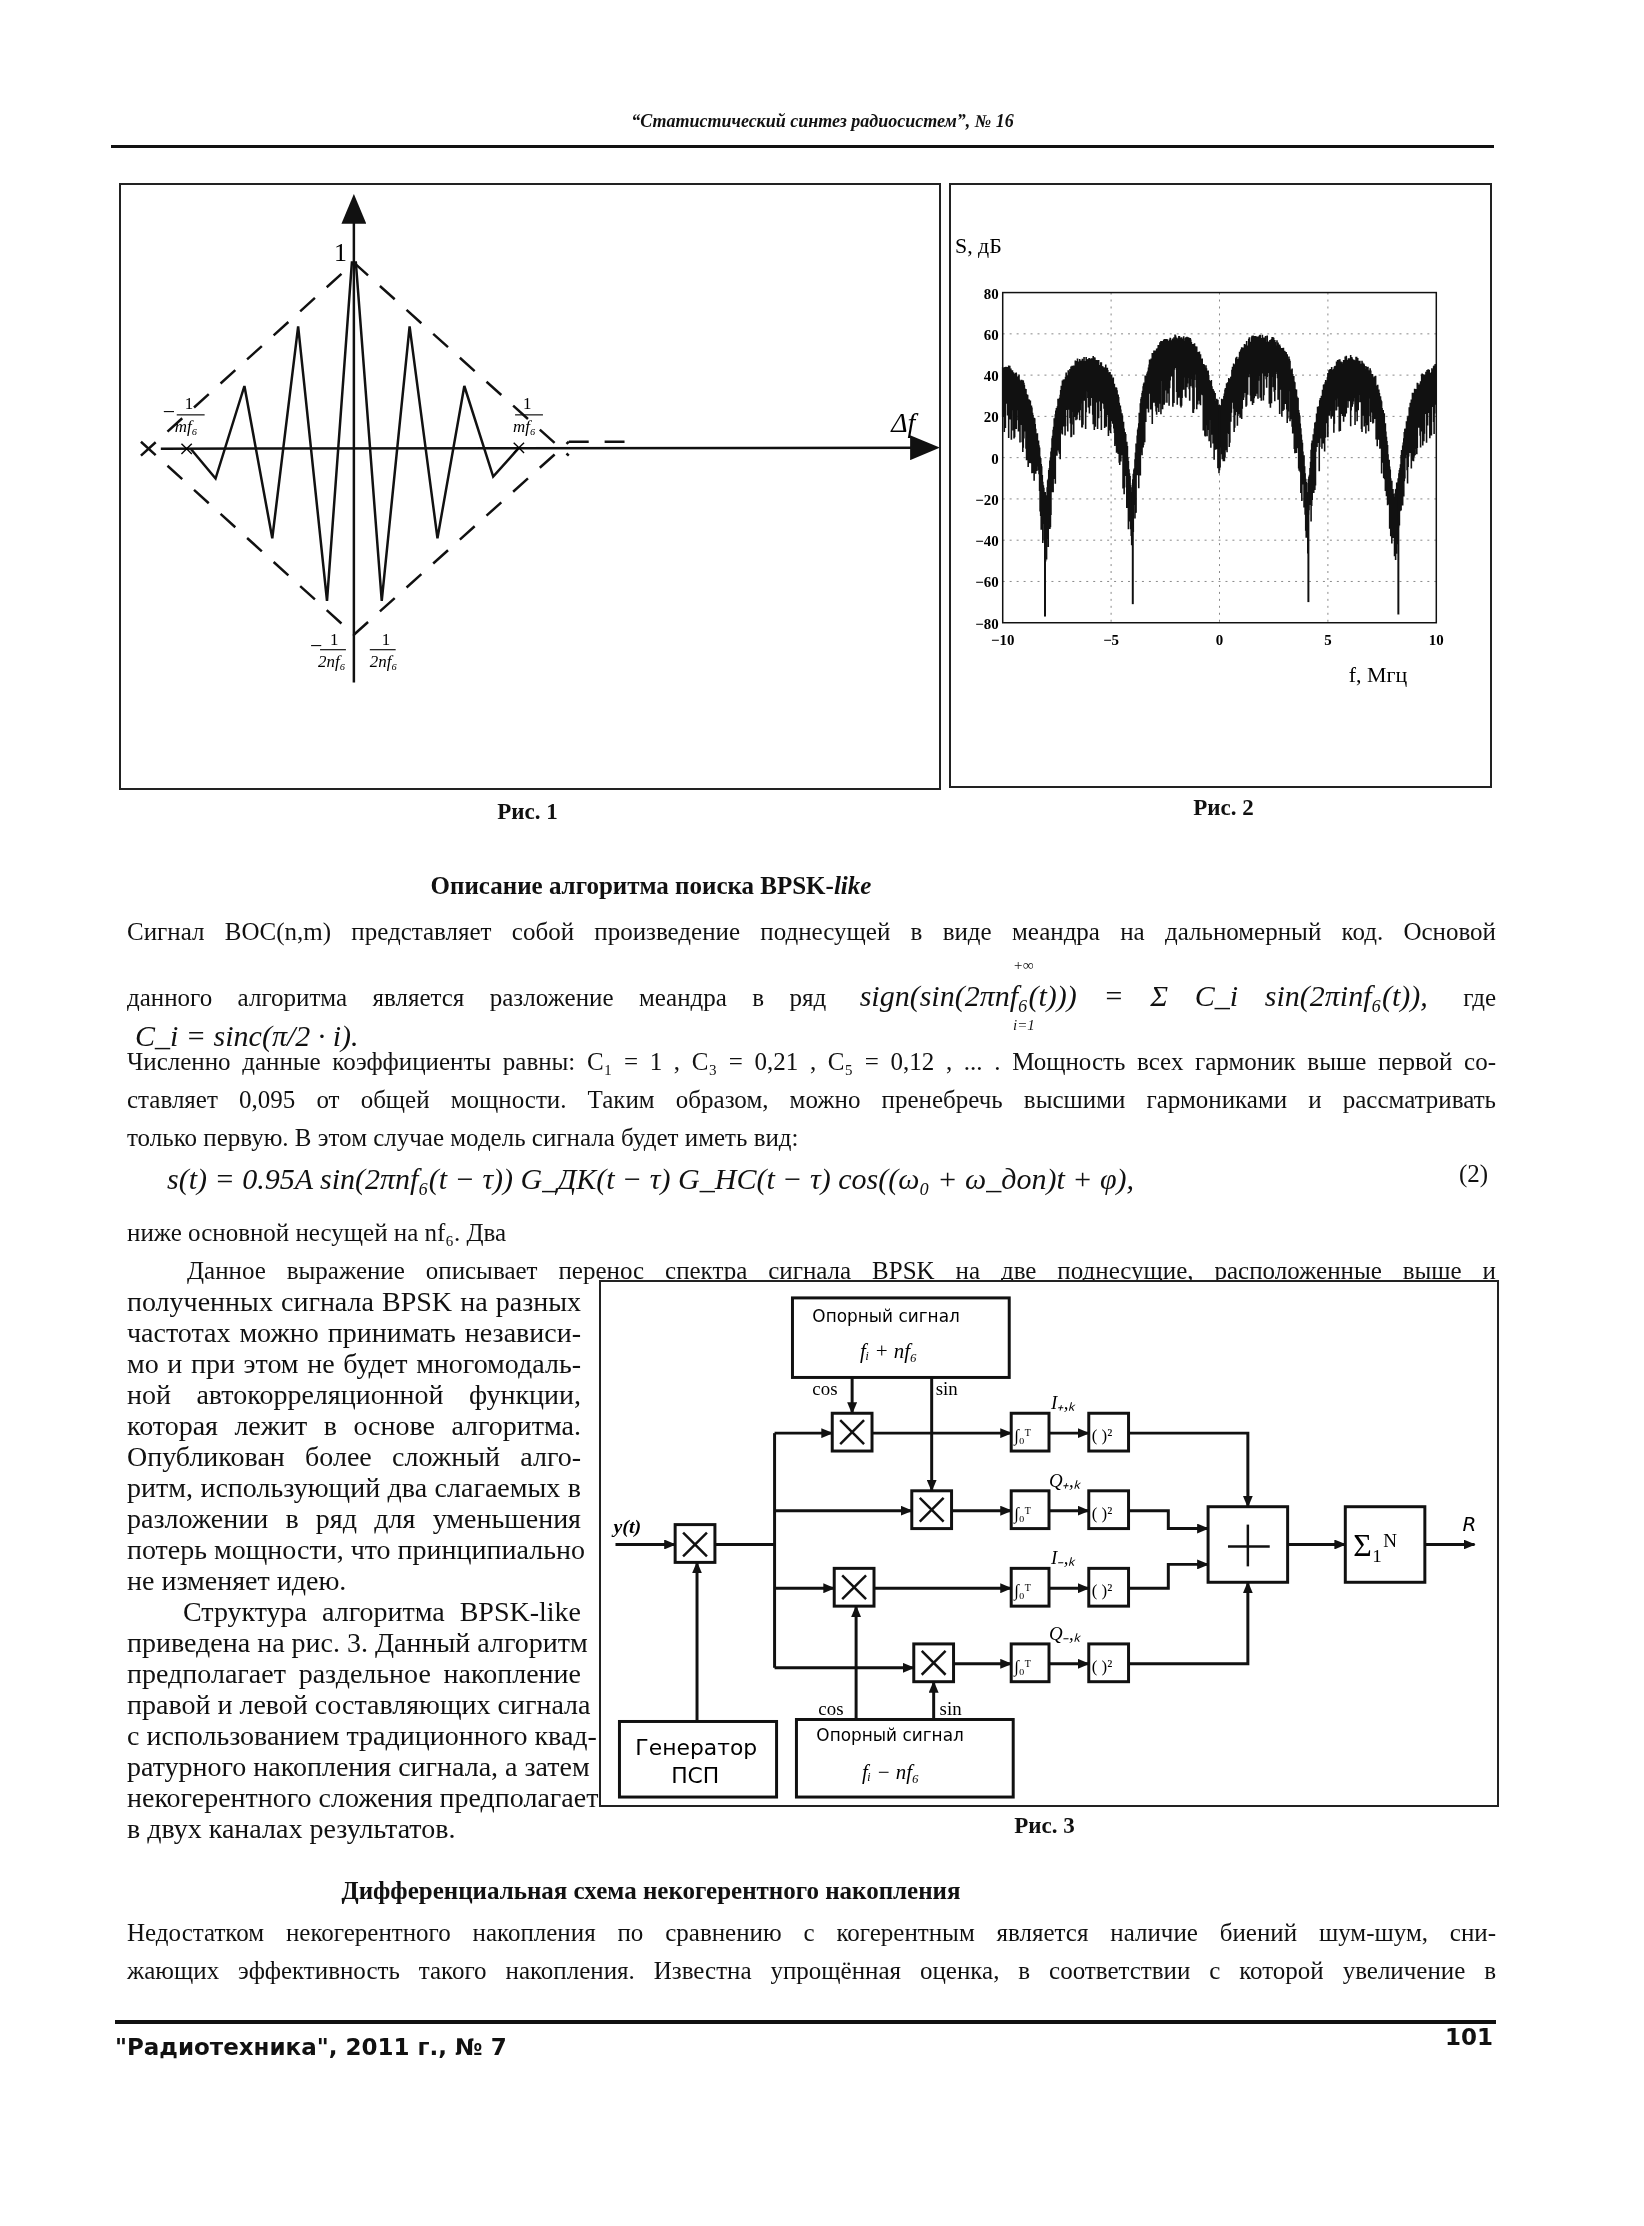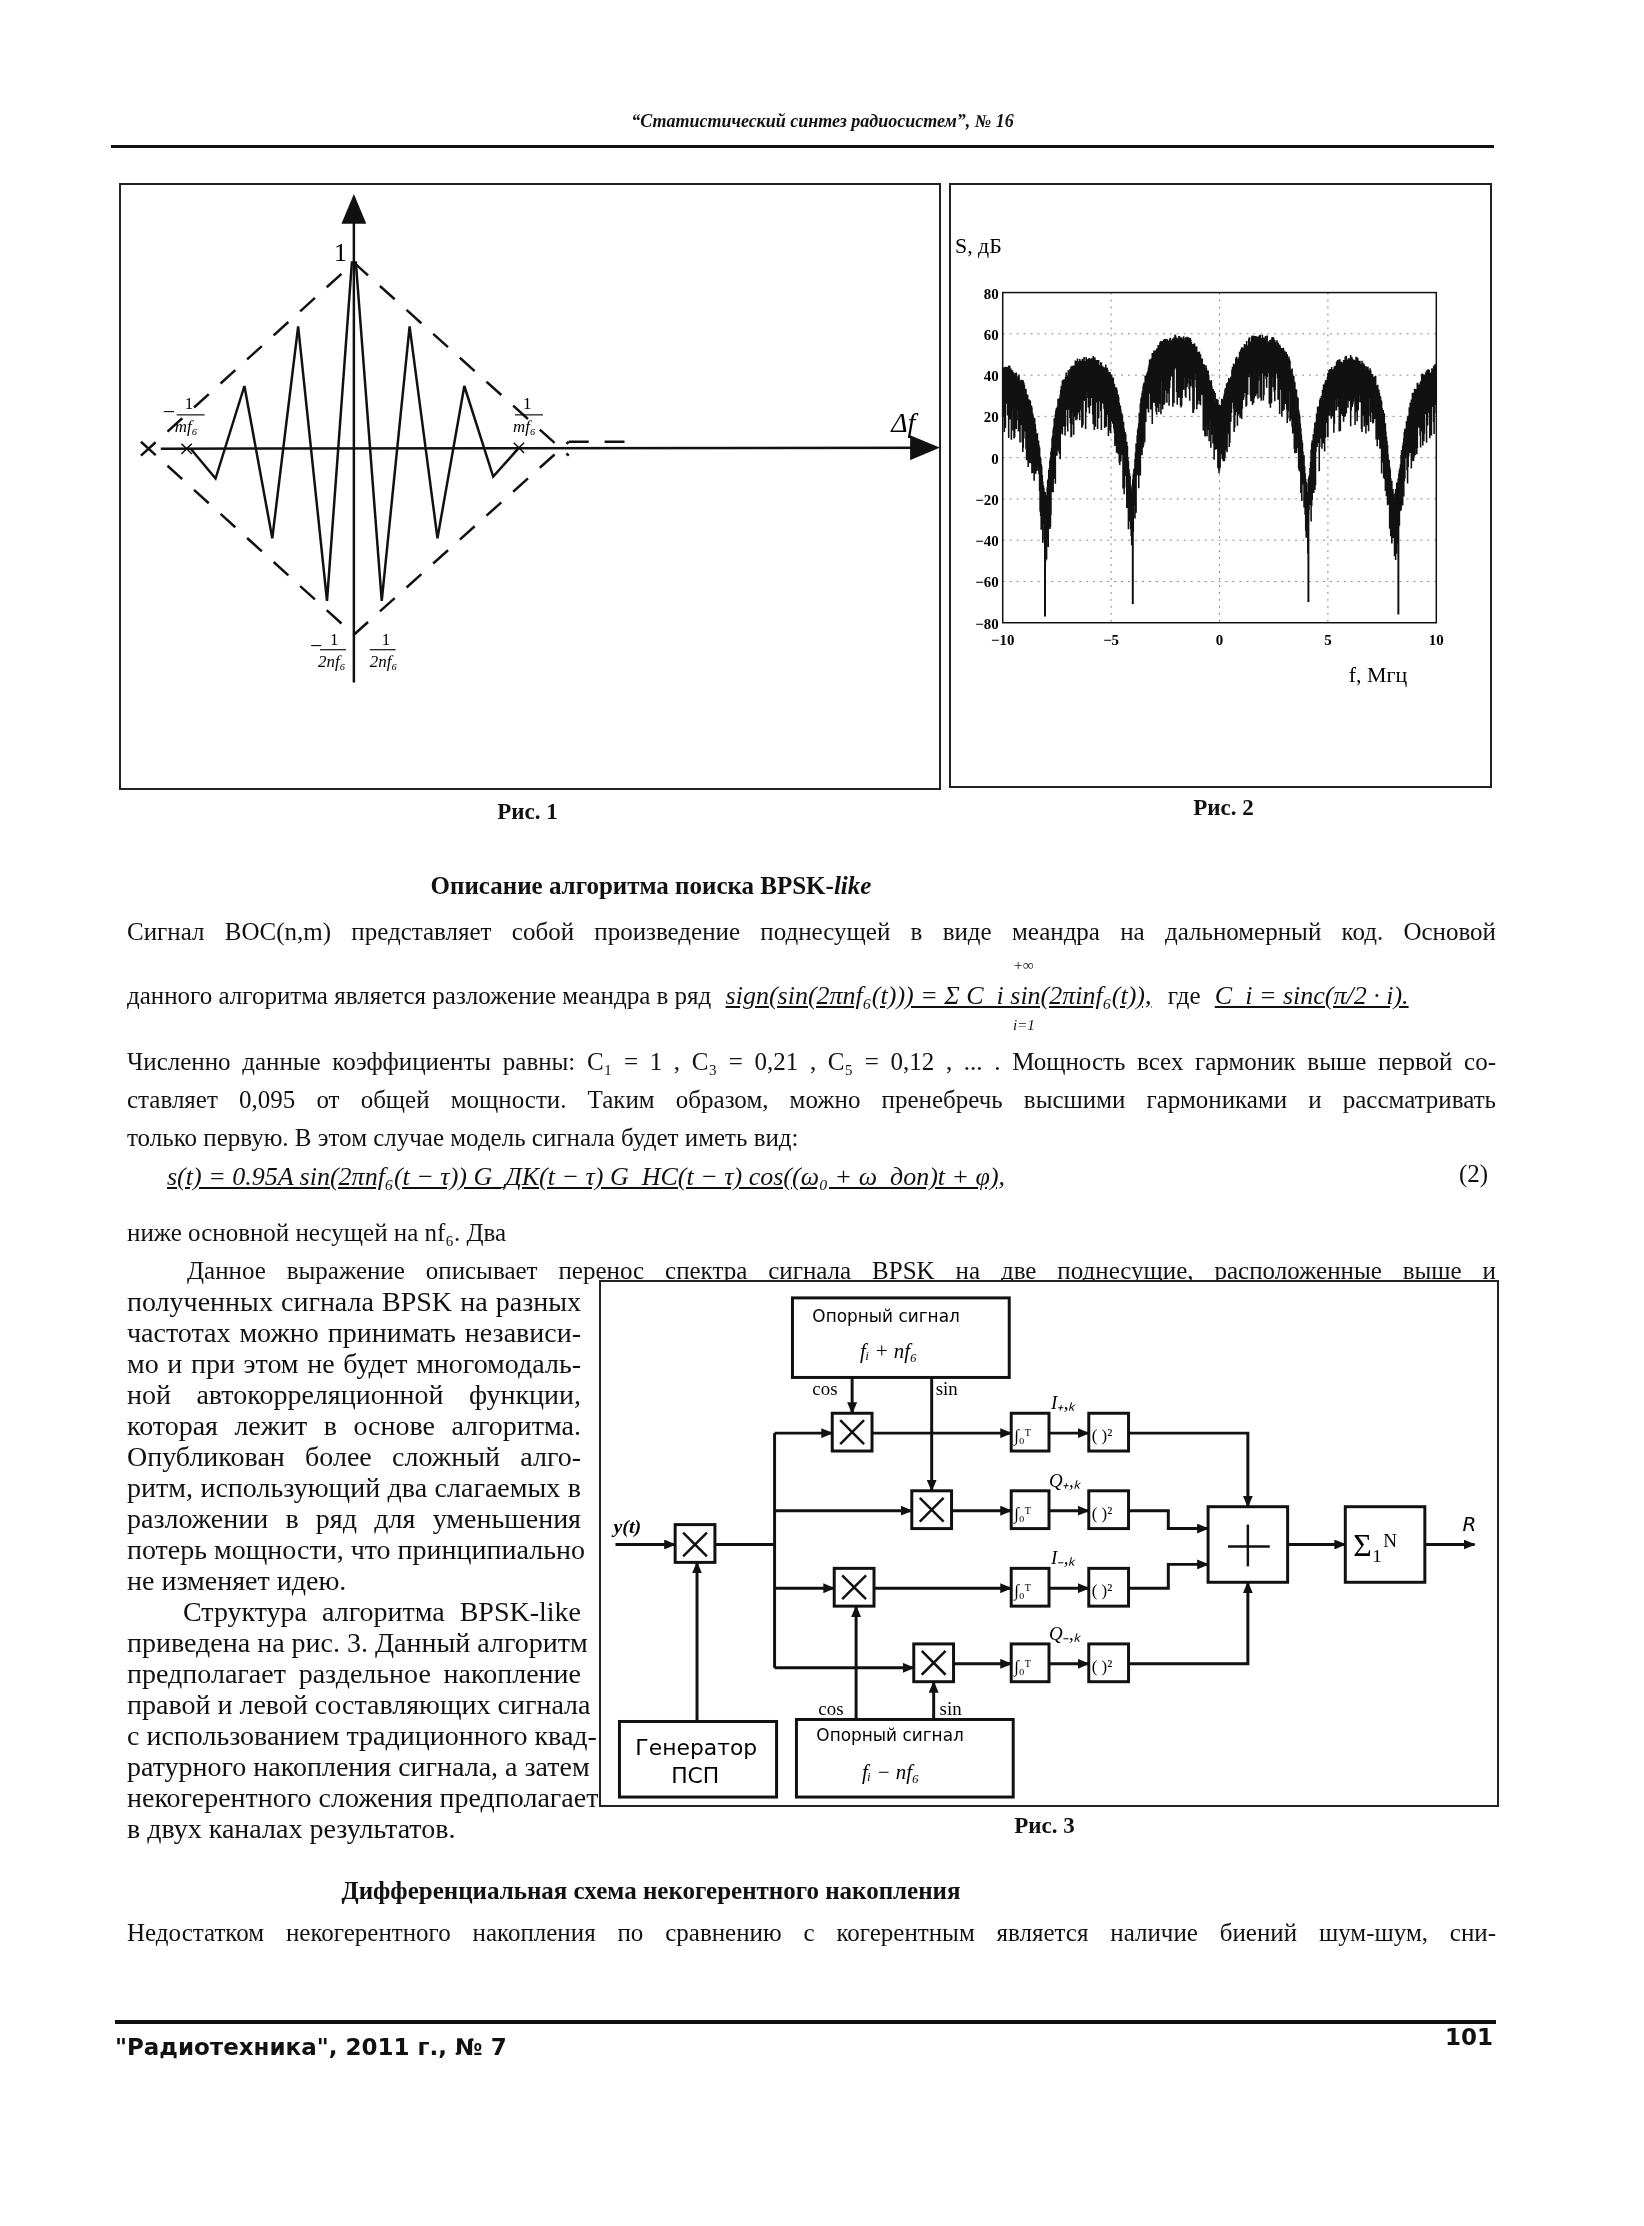--- a/index.html
+++ b/index.html
@@ -6,21 +6,21 @@
   body { width: 1645px; height: 2227px; position: relative; overflow: hidden; color: #111; font-family: "Liberation Serif", serif; }
   .abs { position: absolute; }
   .running-head { left: 0; width: 1645px; top: 111px; text-align: center; font-size: 18px; font-weight: bold; font-style: italic; }
   .rule { background: #111; }
   .fig-box { border: 2px solid #222; background: #fff; }
   .caption { font-size: 23px; font-weight: bold; text-align: center; }
   .section-title { font-size: 25px; font-weight: bold; text-align: center; left: 0; width: 1302px; }
   .para { font-size: 25px; line-height: 38px; text-align: justify; }
   .para .line { display: block; white-space: nowrap; }
   .just { text-align: justify; text-align-last: justify; }
-  .eq { font-size: 26px; font-style: italic; white-space: nowrap; text-decoration: underline; }
+  .eq { font-size: 30px; font-style: italic; white-space: nowrap; }
   .eqnum { font-size: 25px; }
   .side-col { font-size: 28px; line-height: 31px; }
   .side-col .line { display: block; text-align: justify; text-align-last: justify; white-space: nowrap; }
   .side-col .last { text-align-last: left; }
   .foot { font-family: "DejaVu Sans", sans-serif; font-weight: bold; font-size: 23px; }
   svg text { font-family: "Liberation Serif", serif; }
   .sans { font-family: "DejaVu Sans", sans-serif; }
 </style>
 </head>
 <body>
@@ -270,18 +270,19 @@
     <text x="493" y="316" font-size="17">( )²</text>
     <text x="493" y="392" font-size="17">( )²</text>
     <text x="756" y="276" font-size="32">Σ₁ᴺ</text>
   </svg>
 </div>
 <div class="abs caption" style="left:985px; top:1813px; width:119px;">Рис. 3</div>
 
 <div class="abs section-title" style="top:1877px;">Дифференциальная схема некогерентного накопления</div>
 <div class="abs para" style="left:127px; top:1914px; width:1369px;">
   <span class="line just">Недостатком некогерентного накопления по сравнению с когерентным является наличие биений шум-шум, сни-</span>
+  <span class="line just">жающих эффективность такого накопления. Известна упрощённая оценка, в соответствии с которой увеличение в</span>
 </div>
 
 <div class="abs rule" style="left:115px; top:2020px; width:1381px; height:4px;"></div>
 <div class="abs foot" style="left:115px; top:2034px;">"Радиотехника", 2011 г., № 7</div>
 <div class="abs foot" style="left:1445px; top:2024px;">101</div>
 
 
 </body></html>

